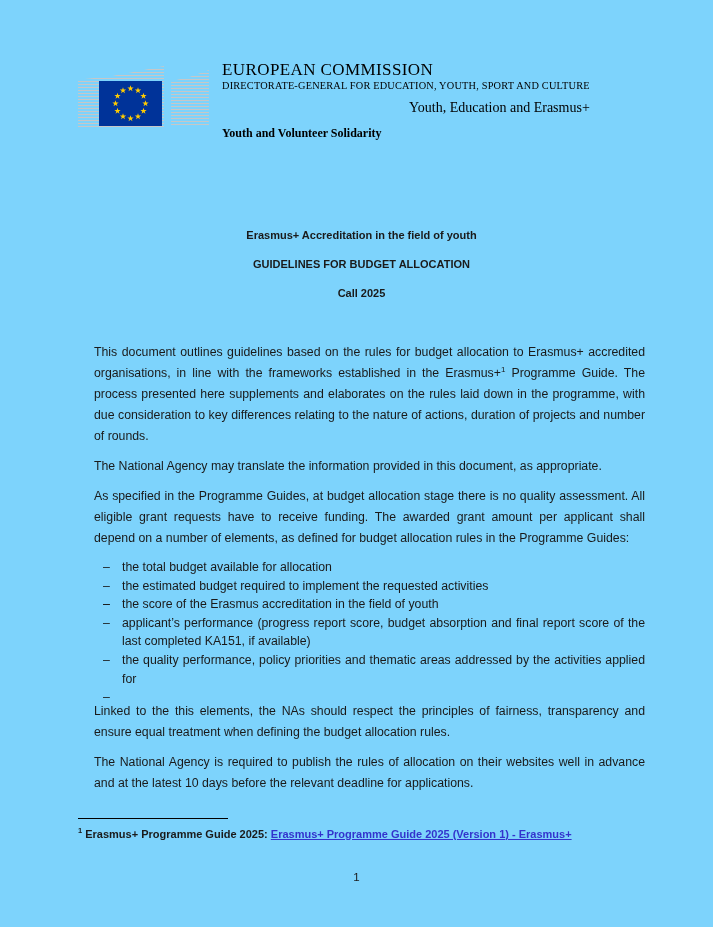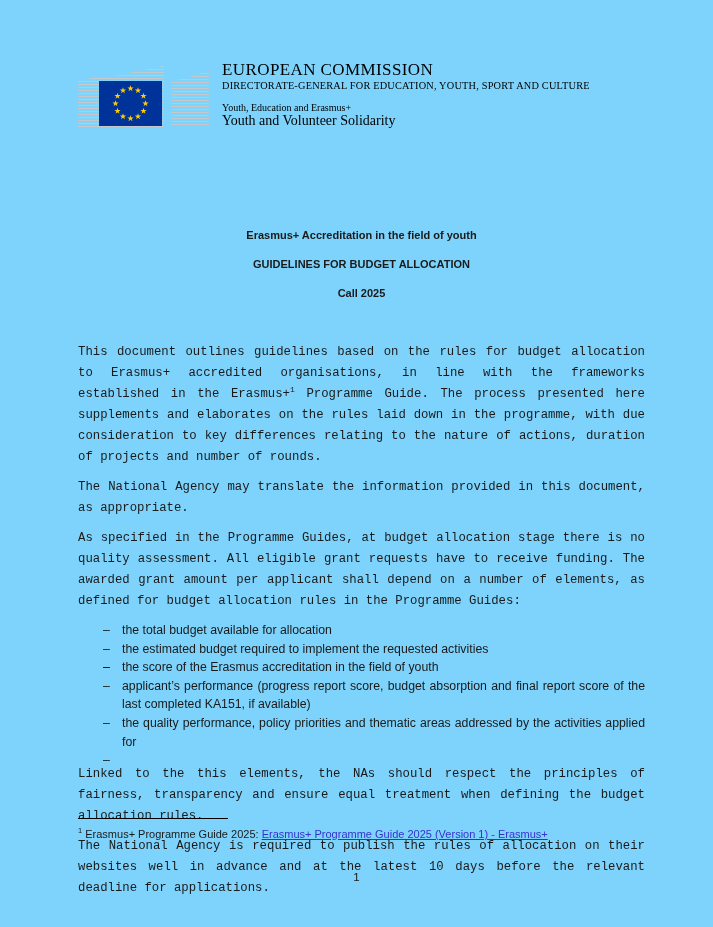--- a/index.html
+++ b/index.html
@@ -25,53 +25,52 @@
   }
   .swoosh-right {
     left: 93px; top: 12px; width: 38px; height: 56px;
     clip-path: polygon(0 20%, 50% 12%, 100% 0, 100% 100%, 0 100%);
   }
   .eu-flag { position: absolute; left: 21px; top: 23px; width: 63px; height: 45px; display: block; }
 
   .header-text { position: absolute; left: 222px; top: 61px; font-family: "Liberation Serif", serif; color: #000; }
   .inst { font-size: 17px; letter-spacing: 0.4px; line-height: 18px; }
   .dg   { font-size: 10.3px; letter-spacing: 0.2px; line-height: 12px; margin-top: 1px; }
-  .dept { font-size: 10px; line-height: 12px; margin-top: 10px; }
-  .unit { font-size: 14px; line-height: 12px; margin-top: 1px; font-weight: normal; }
+  .dept { font-size: 14px; line-height: 12px; margin-top: 10px; text-align: right; }
+  .unit { font-size: 12px; line-height: 12px; margin-top: 13px; font-weight: bold; }
 
   
   .content { position: absolute; left: 78px; top: 228px; width: 567px; }
   .doc-heading { text-align: center; font-weight: bold; font-size: 11px; line-height: 15px; color: #1a1a1a; }
   .doc-heading + .doc-heading { margin-top: 14px; }
 
   .para {
     font-size: 12.3px;
     line-height: 21px;
     text-align: justify;
-    margin: 0 0 9px 0;
-    font-family: Liberation Mono, monospace;
+    margin: 0 0 9px 16px;
   }
   .para.first { margin-top: 41px; }
   sup.inline-sup { font-size: 8px; vertical-align: super; line-height: 0; }
 
   .bullet-list { list-style: none; margin: 2px 0 13px 0; padding: 0; }
   .bullet {
     position: relative;
     padding-left: 44px;
     font-size: 12.3px;
     line-height: 18.6px;
     text-align: justify;
   }
   .bullet .dash { position: absolute; left: 25px; top: 0; }
   .para.after-list { margin-top: 12px; }
 
   
   .footnote { position: absolute; left: 78px; top: 818px; width: 567px; }
   .footnote-rule { width: 150px; height: 0; border-top: 1px solid #000; margin: 0 0 8px 0; }
-  .footnote-text { font-size: 11px; line-height: 14px; color: #1a1a1a; }
+  .footnote-text { font-size: 11px; line-height: 14px; color: #1a1a1a; font-weight: bold; }
   .footnote-text sup { font-size: 7.5px; vertical-align: super; line-height: 0; }
   .footnote-link { color: #3333cc; text-decoration: underline; cursor: pointer; }
 
   
   .page-number { position: absolute; left: 0; top: 871px; width: 713px; text-align: center; font-size: 11.5px; color: #1a1a1a; }
 </style>
 </head>
 <body>
 
 <div class="page">

